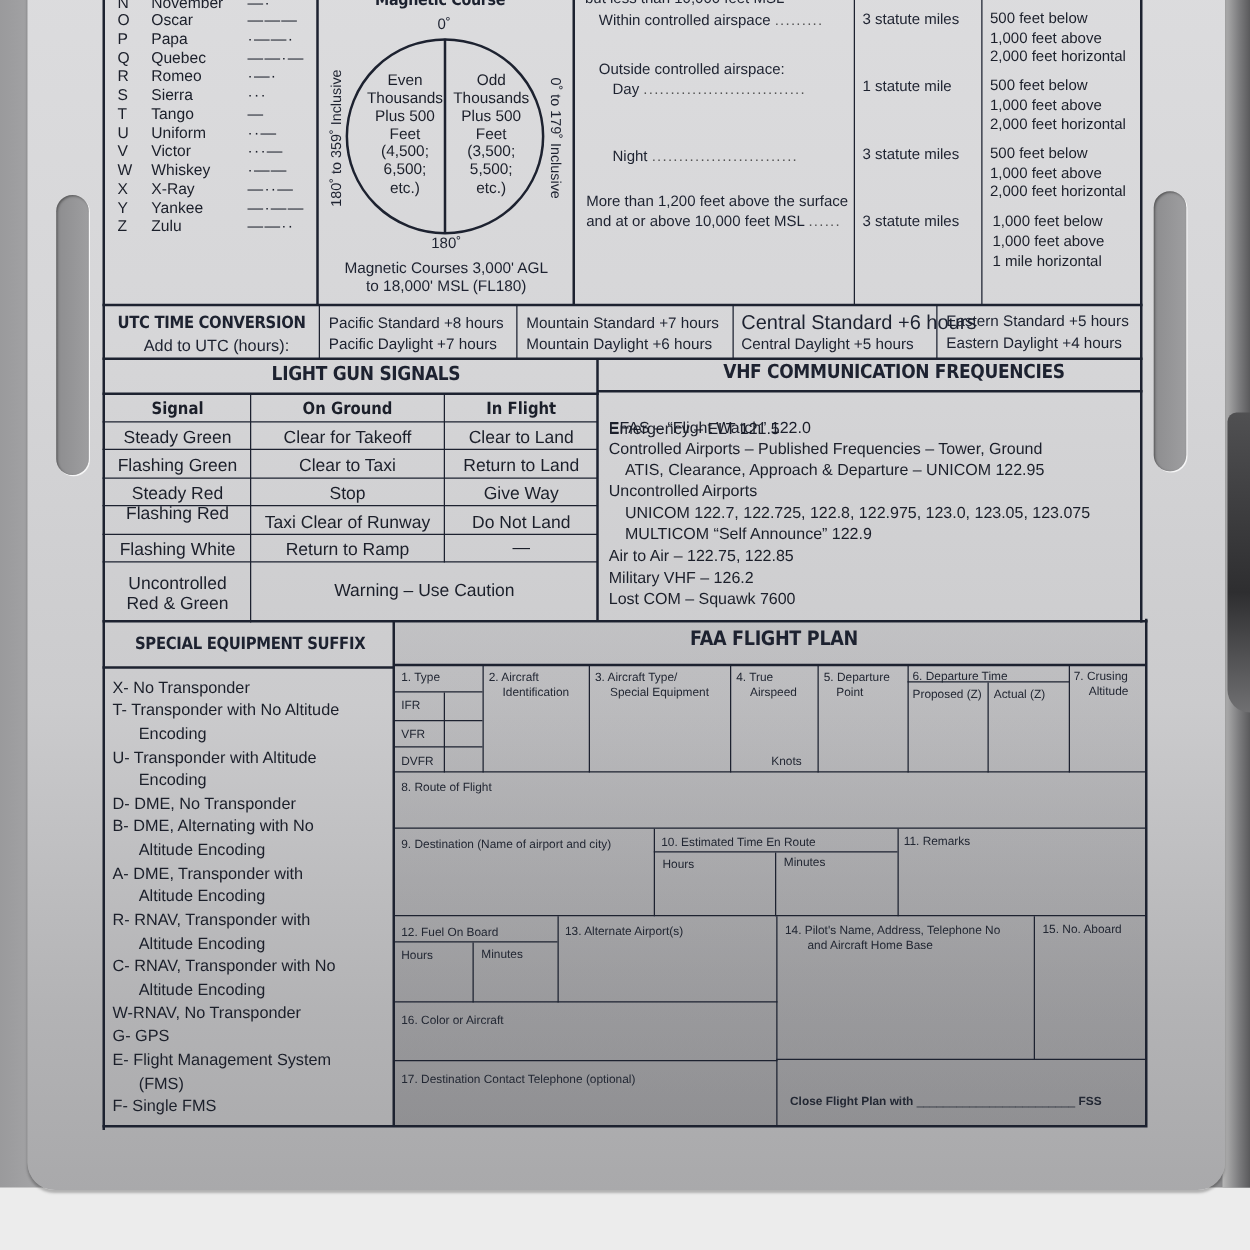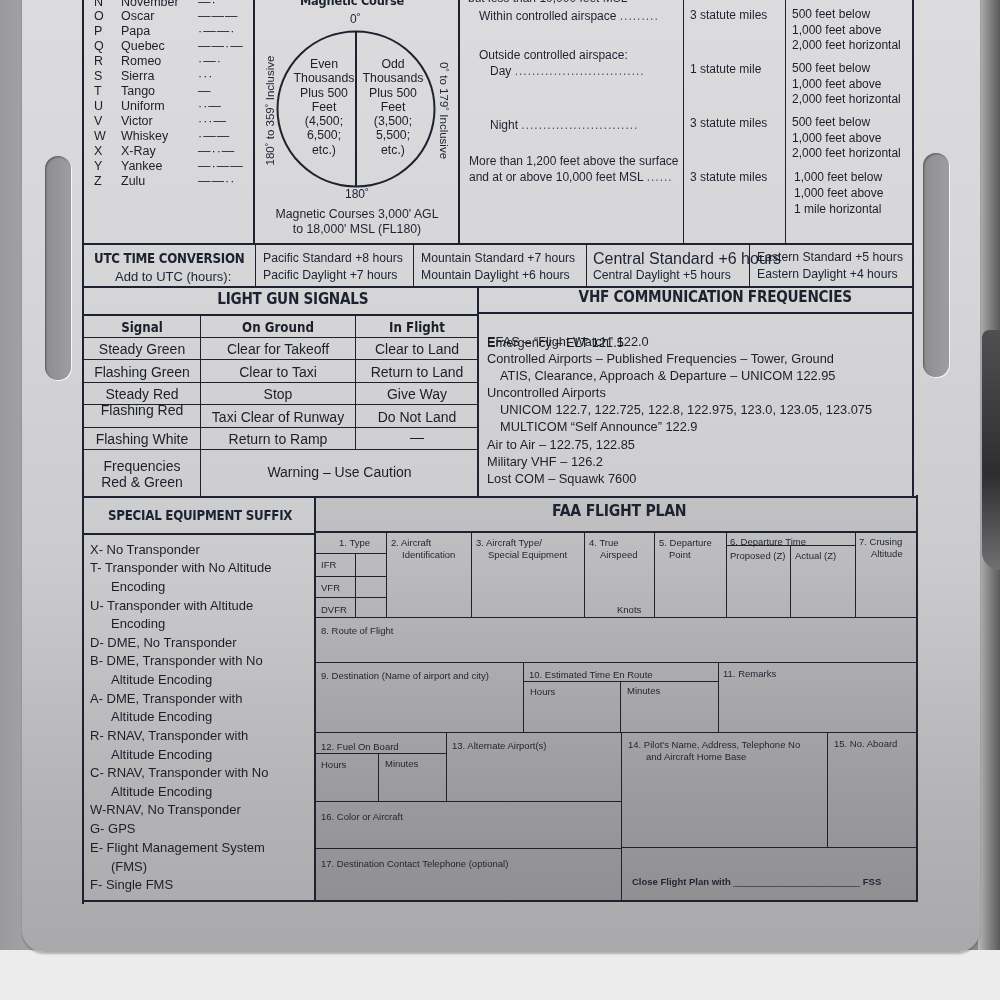--- a/index.html
+++ b/index.html
@@ -239,21 +239,21 @@
   <div class="lg-cell" style="left:356px; top:386px; width:122px;">Give Way</div>
 
   <div class="lg-cell" style="left:84px; top:402px; width:116px;">Flashing Red</div>
   <div class="lg-cell" style="left:201px; top:409px; width:154px;">Taxi Clear of Runway</div>
   <div class="lg-cell" style="left:356px; top:409px; width:122px;">Do Not Land</div>
 
   <div class="lg-cell" style="left:84px; top:431px; width:116px;">Flashing White</div>
   <div class="lg-cell" style="left:201px; top:431px; width:154px;">Return to Ramp</div>
   <div class="lg-cell" style="left:356px; top:429px; width:122px;">—</div>
 
-  <div class="lg-cell" style="left:84px; top:458px; width:116px;">Frequencies</div>
+  <div class="lg-cell" style="left:84px; top:458px; width:116px;">Uncontrolled</div>
   <div class="lg-cell" style="left:84px; top:474px; width:116px;">Red &amp; Green</div>
   <div class="lg-cell" style="left:201px; top:464px; width:277px;">Warning – Use Caution</div>
 </section>
 
 <div class="line" style="left:478px; top:312px; width:436px; height:1.5px;"></div>
 <section>
   <div class="txt head center" style="left:560px; top:290px; font-size:15.5px; transform-origin:center;">VHF COMMUNICATION FREQUENCIES</div>
   <div class="vhf-line" style="top:335px;">Emergency – ELT 121.5</div>
   <div class="vhf-line" style="top:334px;">EFAS – “Flight Watch” 122.0</div>
   <div class="vhf-line" style="top:351px;">Controlled Airports – Published Frequencies – Tower, Ground</div>
@@ -271,21 +271,21 @@
 <div class="line" style="left:314px; top:497px; width:2px; height:404px;"></div>
 <div class="line" style="left:82px; top:533px; width:233px; height:1.5px;"></div>
 <section>
   <div class="txt head center" style="left:108px; top:508px; font-size:13.5px;">SPECIAL EQUIPMENT SUFFIX</div>
   <div class="sfx" style="top:541px;">X- No Transponder</div>
   <div class="sfx" style="top:559px;">T- Transponder with No Altitude</div>
   <div class="sfx" style="top:578px; left:111px;">Encoding</div>
   <div class="sfx" style="top:597px;">U- Transponder with Altitude</div>
   <div class="sfx" style="top:615px; left:111px;">Encoding</div>
   <div class="sfx" style="top:634px;">D- DME, No Transponder</div>
-  <div class="sfx" style="top:652px;">B- DME, Transponder with No</div>
+  <div class="sfx" style="top:652px;">B- DME, Alternating with No</div>
   <div class="sfx" style="top:671px; left:111px;">Altitude Encoding</div>
   <div class="sfx" style="top:690px;">A- DME, Transponder with</div>
   <div class="sfx" style="top:708px; left:111px;">Altitude Encoding</div>
   <div class="sfx" style="top:727px;">R- RNAV, Transponder with</div>
   <div class="sfx" style="top:746px; left:111px;">Altitude Encoding</div>
   <div class="sfx" style="top:764px;text-align:center;">C- RNAV, Transponder with No</div>
   <div class="sfx" style="top:783px; left:111px;">Altitude Encoding</div>
   <div class="sfx" style="top:801px;">W-RNAV, No Transponder</div>
   <div class="sfx" style="top:820px;">G- GPS</div>
   <div class="sfx" style="top:839px;">E- Flight Management System</div>
@@ -322,21 +322,21 @@
 <div class="line" style="left:446px; top:733px; width:1.2px; height:69px;"></div>
 <div class="line" style="left:315px; top:801px; width:307px; height:1.2px;"></div>
 <div class="line" style="left:621px; top:733px; width:1.2px; height:168px;"></div>
 <div class="line" style="left:827px; top:733px; width:1.2px; height:115px;"></div>
 <div class="line" style="left:621px; top:847px; width:296px; height:1.2px;"></div>
 <div class="line" style="left:315px; top:848px; width:307px; height:1.2px;"></div>
 
 <section>
   <div class="txt head center" style="left:552px; top:503px; font-size:16px;">FAA FLIGHT PLAN</div>
 
-  <div class="fp" style="left:321px; top:537px;margin-left:18px;">1. Type</div>
+  <div class="fp" style="left:321px; top:537px;">1. Type</div>
   <div class="fp" style="left:321px; top:559px;">IFR</div>
   <div class="abs" style="left:356px; top:555px; width:30px; height:21px;"></div>
   <div class="fp" style="left:321px; top:582px;">VFR</div>
   <div class="abs" style="left:356px; top:577px; width:30px; height:20px;"></div>
   <div class="fp" style="left:321px; top:604px;">DVFR</div>
   <div class="abs" style="left:356px; top:598px; width:30px; height:19px;"></div>
 
   <div class="fp" style="left:391px; top:537px;">2. Aircraft</div>
   <div class="fp" style="left:402px; top:549px;">Identification</div>
   <div class="abs" style="left:387px; top:562px; width:84px; height:55px;"></div>

